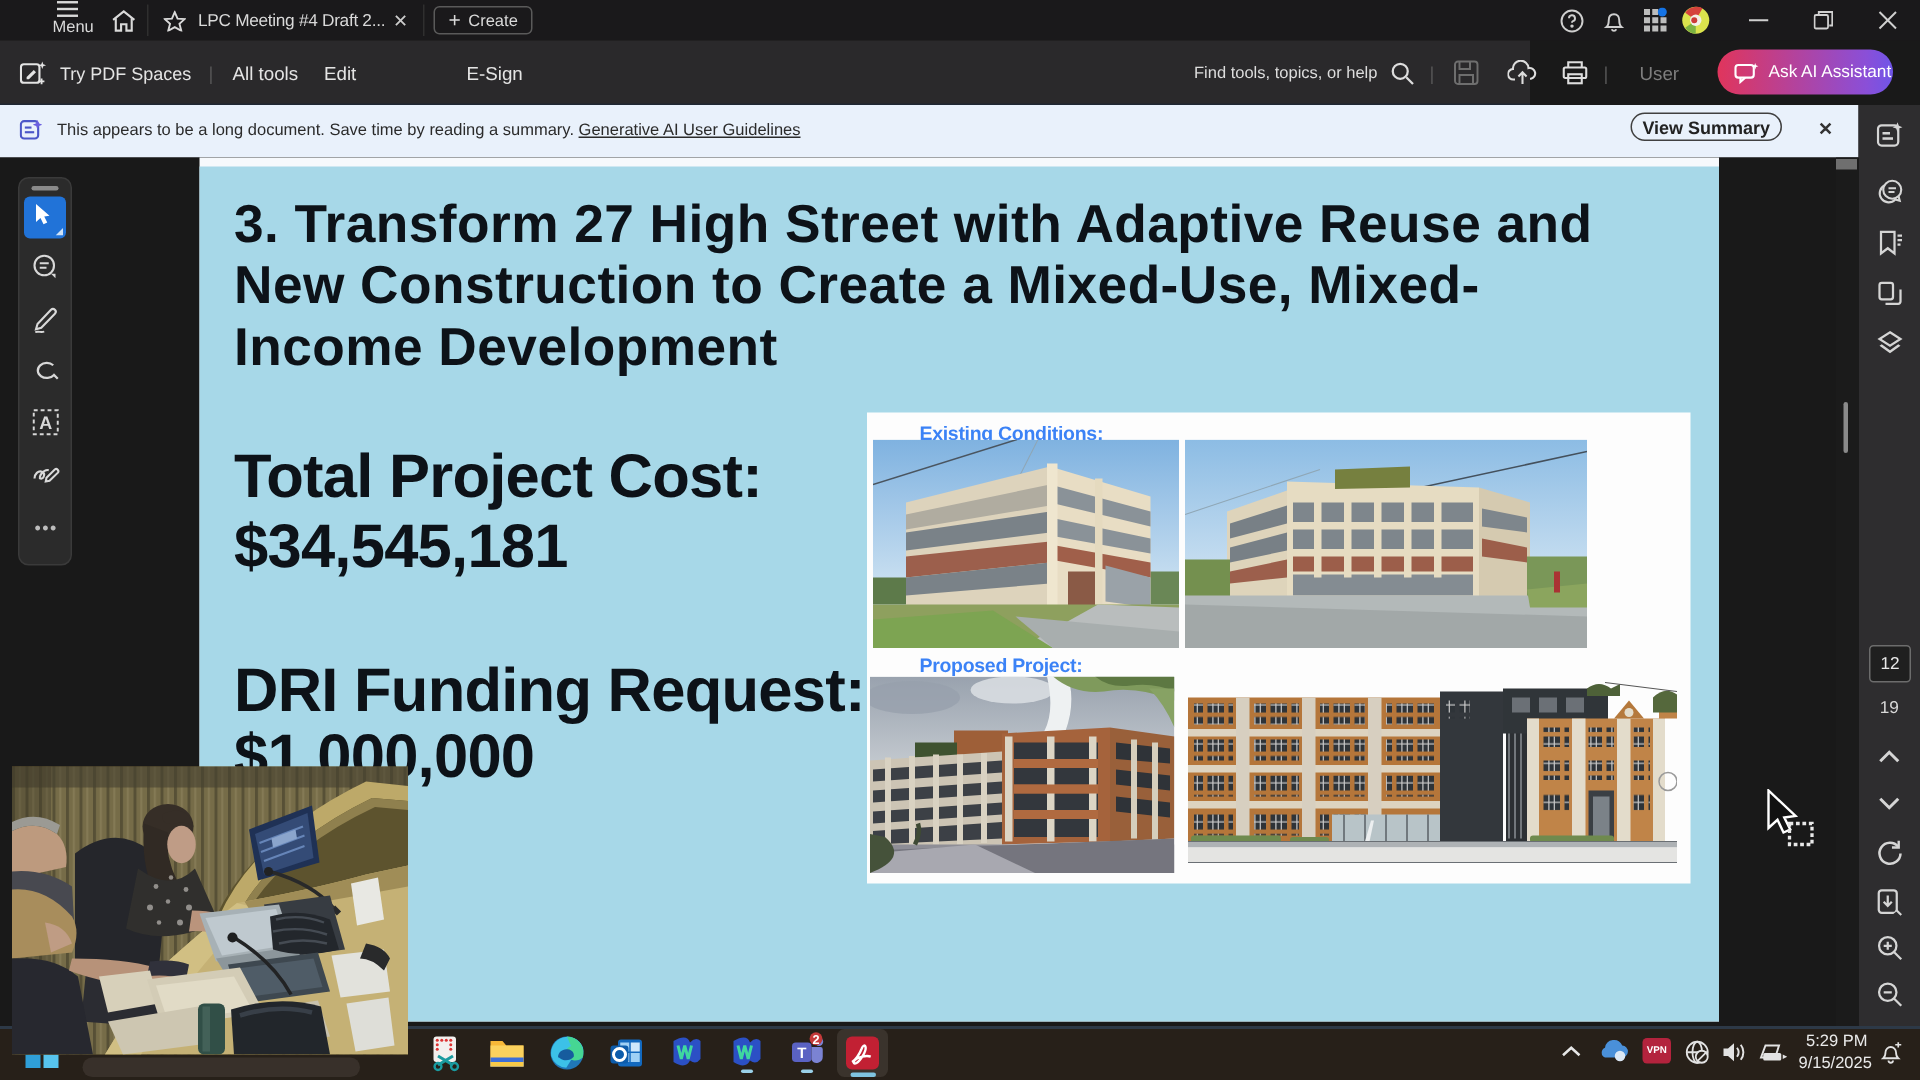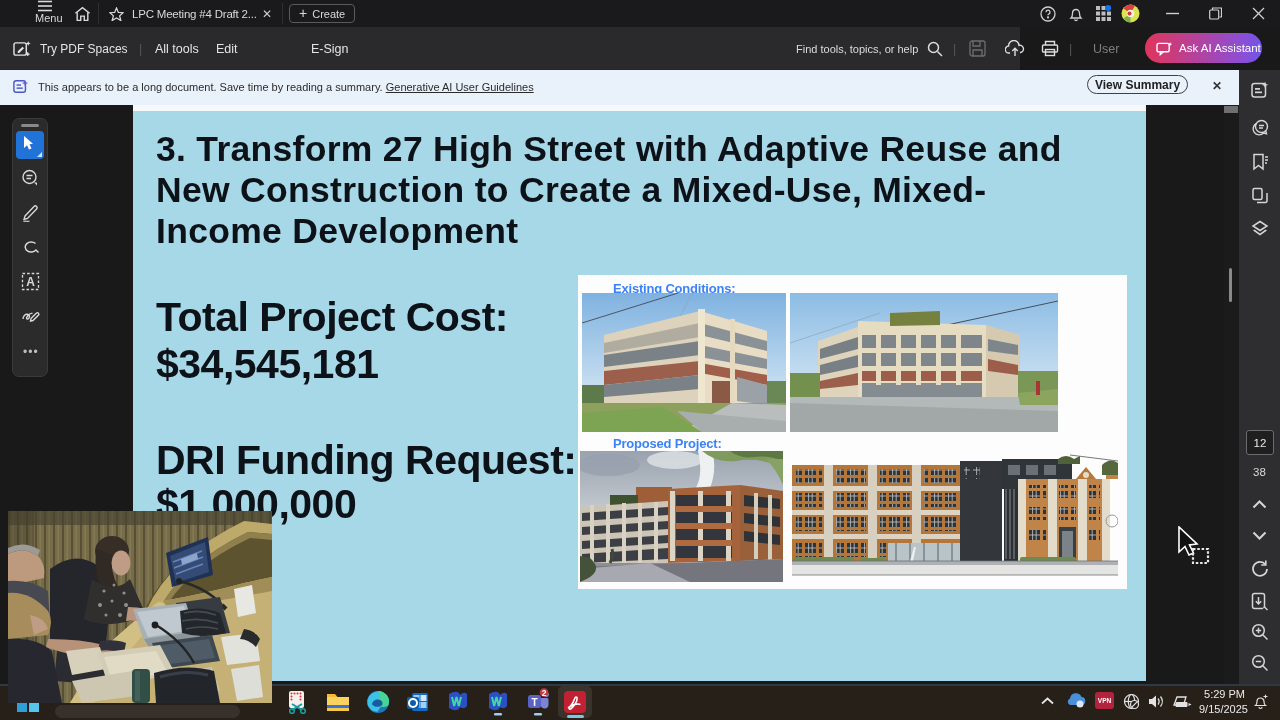--- a/index.html
+++ b/index.html
@@ -240,21 +240,21 @@
         <rect x="2" y="1.5" width="9" height="11" rx="1.5"></rect>
         <path d="M6 15.5 h8.5 a1.5 1.5 0 0 0 1.5 -1.5 V6"></path>
       </svg>
 
     <svg style="position:absolute;left:12px;top:150px;" width="18" height="18" viewBox="0 0 18 18" fill="none" stroke="#d5d5d5" stroke-width="1.5">
         <path d="M9 1.5 L16 6 9 10.5 2 6 Z"></path>
         <path d="M3.5 9.5 L9 13.5 14.5 9.5 L16 10.5 9 15.5 2 10.5 Z" fill="#d5d5d5" stroke="none"></path>
       </svg>
 
     <div style="position:absolute;left:7px;top:360px;width:28px;height:25px;background:#1f1f1f;border:1px solid #6c6c6c;border-radius:3px;color:#e8e8e8;font-size:11.5px;display:flex;align-items:center;justify-content:center;">12</div>
-    <div style="position:absolute;left:0;top:396px;width:41px;text-align:center;color:#d9d9d9;font-size:11.5px;">38</div>
+    <div style="position:absolute;left:0;top:396px;width:41px;text-align:center;color:#d9d9d9;font-size:11.5px;">19</div>
 
     <svg style="position:absolute;left:13px;top:430px;" width="15" height="9" viewBox="0 0 15 9" fill="none" stroke="#d5d5d5" stroke-width="2">
         <path d="M1.5 7.5 L7.5 1.5 L13.5 7.5"></path>
       </svg>
     <svg style="position:absolute;left:13px;top:461px;" width="15" height="9" viewBox="0 0 15 9" fill="none" stroke="#d5d5d5" stroke-width="2">
         <path d="M1.5 1.5 L7.5 7.5 L13.5 1.5"></path>
       </svg>
 
     <svg style="position:absolute;left:11px;top:489px;" width="19" height="19" viewBox="0 0 19 19" fill="none" stroke="#d5d5d5" stroke-width="1.7">
         <path d="M15.5 5.5 a7 7 0 1 0 1.5 4.5"></path>

